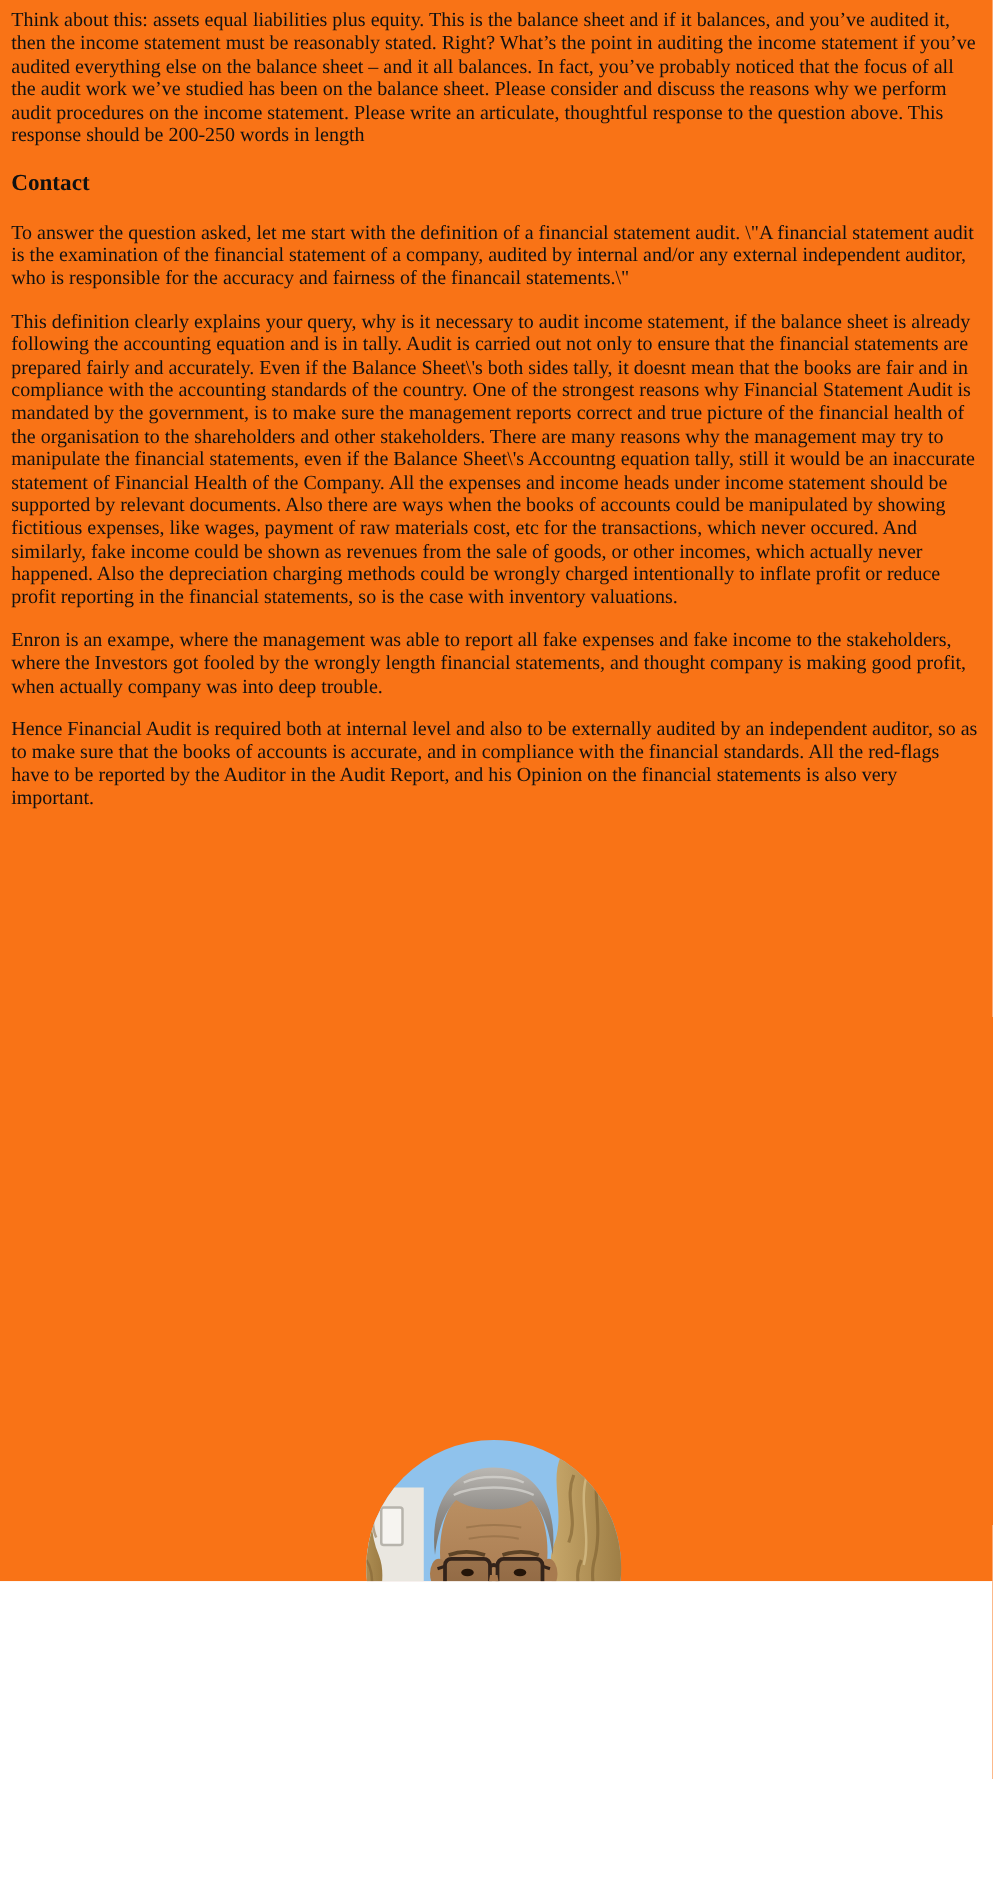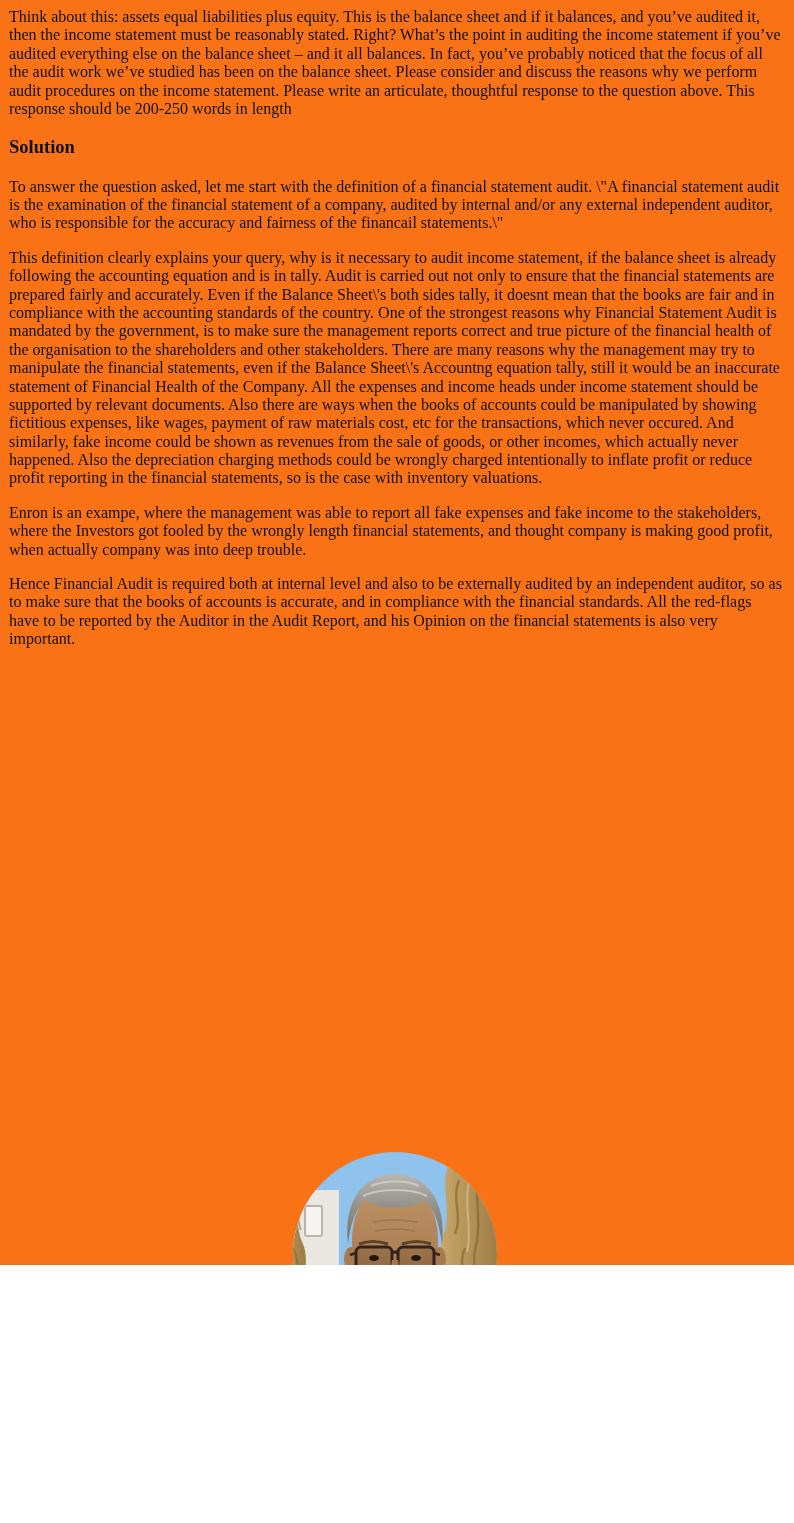--- a/index.html
+++ b/index.html
@@ -49,21 +49,21 @@
     color: #000000;
   }
 </style>
 </head>
 <body>
 
 <div class="page">
 
   <div class="doc">
     <p class="first">Think about this: assets equal liabilities plus equity. This is the balance sheet and if it balances, and you’ve audited it, then the income statement must be reasonably stated. Right? What’s the point in auditing the income statement if you’ve audited everything else on the balance sheet – and it all balances. In fact, you’ve probably noticed that the focus of all the audit work we’ve studied has been on the balance sheet. Please consider and discuss the reasons why we perform audit procedures on the income statement. Please write an articulate, thoughtful response to the question above. This response should be 200-250 words in length</p>
-    <h3>Solution</h3>
+    <h3>Contact</h3>
     <p>To answer the question asked, let me start with the definition of a financial statement audit. \"A financial statement audit is the examination of the financial statement of a company, audited by internal and/or any external independent auditor, who is responsible for the accuracy and fairness of the financail statements.\"</p>
     <p>This definition clearly explains your query, why is it necessary to audit income statement, if the balance sheet is already following the accounting equation and is in tally. Audit is carried out not only to ensure that the financial statements are prepared fairly and accurately. Even if the Balance Sheet\'s both sides tally, it doesnt mean that the books are fair and in compliance with the accounting standards of the country. One of the strongest reasons why Financial Statement Audit is mandated by the government, is to make sure the management reports correct and true picture of the financial health of the organisation to the shareholders and other stakeholders. There are many reasons why the management may try to manipulate the financial statements, even if the Balance Sheet\'s Accountng equation tally, still it would be an inaccurate statement of Financial Health of the Company. All the expenses and income heads under income statement should be supported by relevant documents. Also there are ways when the books of accounts could be manipulated by showing fictitious expenses, like wages, payment of raw materials cost, etc for the transactions, which never occured. And similarly, fake income could be shown as revenues from the sale of goods, or other incomes, which actually never happened. Also the depreciation charging methods could be wrongly charged intentionally to inflate profit or reduce profit reporting in the financial statements, so is the case with inventory valuations.</p>
     <p>Enron is an exampe, where the management was able to report all fake expenses and fake income to the stakeholders, where the Investors got fooled by the wrongly length financial statements, and thought company is making good profit, when actually company was into deep trouble.</p>
     <p>Hence Financial Audit is required both at internal level and also to be externally audited by an independent auditor, so as to make sure that the books of accounts is accurate, and in compliance with the financial standards. All the red-flags have to be reported by the Auditor in the Audit Report, and his Opinion on the financial statements is also very important.</p>
   </div>
 
   <div class="avatar">
     <svg width="204" height="204" viewBox="0 0 204 204">
       <defs>
         <clipPath id="avclip">

